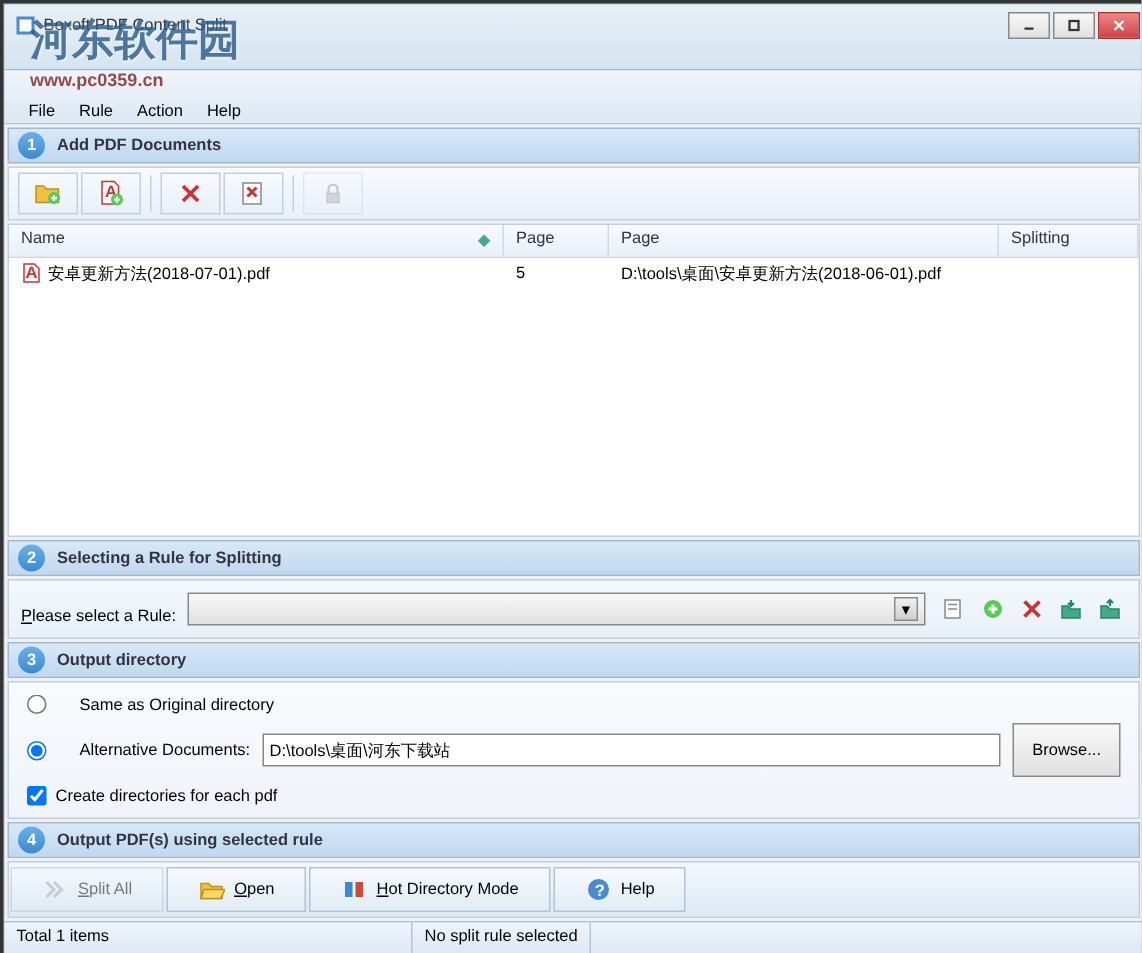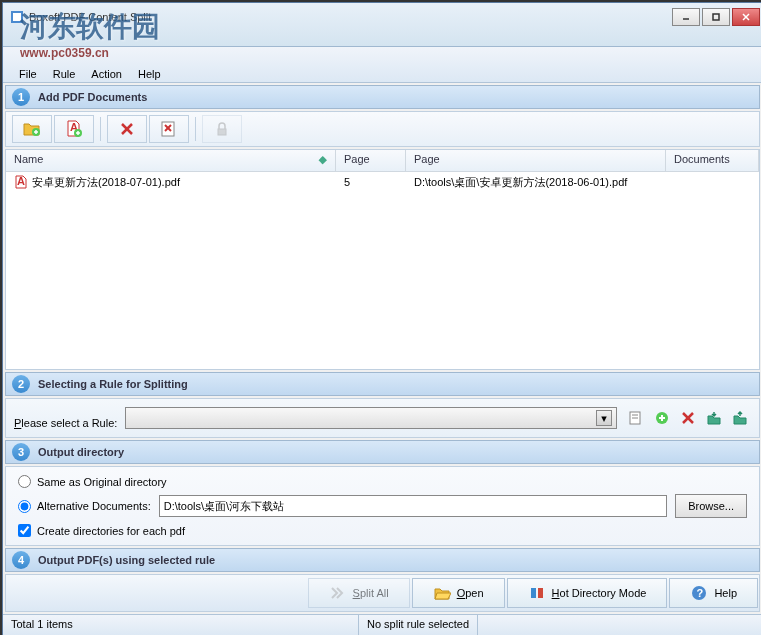--- a/index.html
+++ b/index.html
@@ -31,33 +31,33 @@
 .list-cell { padding: 2px 8px; display: flex; align-items: center; gap: 4px; overflow: hidden; white-space: nowrap; }
 .pdf-icon { width: 14px; height: 14px; }
 .sort-icon { margin-left: auto; color: #4a8; }
 .section2 { background: linear-gradient(#f4f8fc, #e8f0f8); border: 1px solid #c0d0e0; padding: 8px; display: flex; align-items: flex-end; gap: 8px; }
 .rule-label { white-space: nowrap; }
 .rule-dropdown { flex: 1; height: 22px; background: linear-gradient(#f8f8f8, #e0e0e0); border: 1px solid #888; display: flex; align-items: center; padding: 0 4px; cursor: pointer; }
 .rule-dropdown-arrow { margin-left: auto; width: 16px; height: 16px; background: linear-gradient(#f0f0f0, #d0d0d0); border: 1px solid #888; display: flex; align-items: center; justify-content: center; }
 .rule-btns { display: flex; gap: 4px; }
 .icon-btn { width: 22px; height: 22px; display: flex; align-items: center; justify-content: center; cursor: pointer; }
 .section3 { background: linear-gradient(#f8fafd, #f0f4fa); border: 1px solid #c0d0e0; padding: 8px 12px; display: flex; flex-direction: column; gap: 6px; }
-.radio-row { display: flex; align-items: center; gap: 6px; }
+.radio-row { display: flex; align-items: center; gap: 22px; }
 .radio-row input[type="radio"] { margin: 0; }
 .dir-row { display: flex; align-items: center; gap: 8px; }
 .dir-input { flex: 1; height: 22px; border: 1px solid #888; background: #fff; padding: 0 4px; }
-.browse-btn { height: 24px; padding: 0 12px; background: linear-gradient(#f8f8f8, #e0e0e0); border: 1px solid #888; cursor: pointer; }
+.browse-btn { height: 36px; padding: 0 12px; background: linear-gradient(#f8f8f8, #e0e0e0); border: 1px solid #888; cursor: pointer; }
 .check-row { display: flex; align-items: center; gap: 6px; }
-.action-bar { height: 38px; background: linear-gradient(#f4f8fc, #dce8f4); border: 1px solid #c0d0e0; display: flex; align-items: center; justify-content: flex-end; gap: 0; }
+.action-bar { height: 38px; background: linear-gradient(#f4f8fc, #dce8f4); border: 1px solid #c0d0e0; display: flex; align-items: center; justify-content: flex-start; gap: 0; }
 .action-btn { height: 30px; padding: 0 20px; background: linear-gradient(#f8fafd, #e0ecf4); border: 1px solid #b0c4d8; display: flex; align-items: center; gap: 6px; cursor: pointer; margin: 0 1px; }
 .action-btn.disabled { opacity: 0.5; cursor: default; }
 .action-btn u { text-decoration: underline; }
 .status-bar { height: 22px; background: linear-gradient(#f0f4fa, #dce8f4); border-top: 1px solid #b0c4d8; display: flex; }
 .status-cell { padding: 3px 8px; border-right: 1px solid #b0c4d8; }
-.status-cell:first-child { width: 356px; }
+.status-cell:first-child { width: 272px; }
 svg { display: block; }
 </style>
 </head>
 <body>
 
 <div class="window">
   <div class="watermark">
     <div class="watermark-logo">河东软件园</div>
     <div class="watermark-url">www.pc0359.cn</div>
   </div>
@@ -143,21 +143,21 @@
     </div>
 
     <div class="file-list">
       <div class="list-header">
         <div class="list-header-cell" style="width:330px">
           <span>Name</span>
           <span class="sort-icon">◆</span>
         </div>
         <div class="list-header-cell" style="width:70px">Page</div>
         <div class="list-header-cell" style="width:260px">Page</div>
-        <div class="list-header-cell" style="flex:1">Documents</div>
+        <div class="list-header-cell" style="flex:1">Splitting</div>
       </div>
       <div class="list-body">
         <div class="list-row">
           <div class="list-cell" style="width:330px">
             <svg class="pdf-icon" viewBox="0 0 14 14">
                 <path d="M2 1 L9 1 L12 4 L12 13 L2 13 Z" fill="#fff" stroke="#c33"></path>
                 <text x="3" y="10" font-size="5" fill="#c33" font-weight="bold">A</text>
               </svg>
             <span>安卓更新方法(2018-07-01).pdf</span>
           </div>

